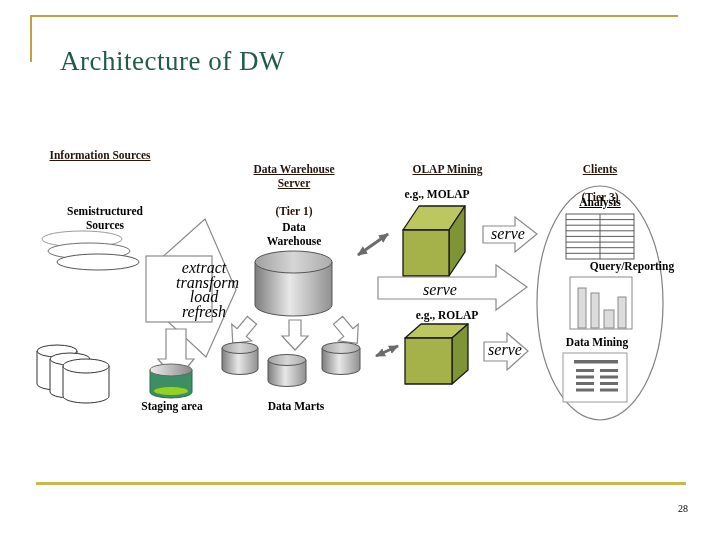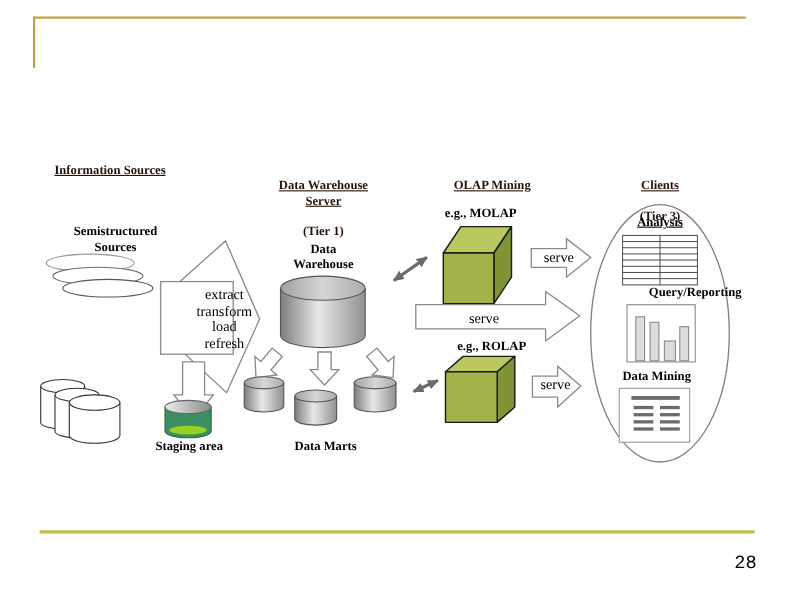--- a/index.html
+++ b/index.html
@@ -5,26 +5,26 @@
   html,body{margin:0;padding:0;background:#fff;}
   #slide{position:relative;width:720px;height:540px;background:#ffffff;overflow:hidden;
          font-family:"Liberation Serif",serif;}
   .rule{position:absolute;}
   #title{position:absolute;left:60px;top:46px;font-size:27px;color:#1f5b49;
          letter-spacing:.5px;font-family:"Liberation Serif",serif;}
   .hdr{position:absolute;font-weight:bold;font-size:11.5px;line-height:14px;color:#26140a;
        text-align:center;white-space:pre-line;}
   .lbl{position:absolute;font-weight:bold;font-size:11.5px;line-height:13.5px;color:#000;
        text-align:center;white-space:pre-line;}
-  .it{position:absolute;font-weight:normal;font-size:13px;line-height:14.5px;
+  .it{position:absolute;font-style:italic;font-weight:normal;font-size:16px;line-height:14.5px;
       color:#000;white-space:pre-line;}
   .ul{text-decoration:underline;}
   .ctr{text-align:center;}
   #page-num{position:absolute;left:658px;top:503px;width:30px;text-align:right;
-            font-size:17px;color:#000;font-family:Liberation Mono, monospace;}
+            font-size:10px;color:#000;}
   svg{position:absolute;left:0;top:0;}
 </style>
 </head>
 <body>
 
 <div id="slide">
 
   <div class="rule" style="left:31px;top:15px;width:647px;height:2px;background:#c4a043;"></div>
   <div class="rule" style="left:30px;top:15px;width:2px;height:47px;background:#c4a043;"></div>
   <div class="rule" style="left:36px;top:482px;width:650px;height:3px;background:#c5ba4e;"></div>
@@ -150,20 +150,21 @@
         <rect x="576" y="375.5" width="18" height="3"></rect>
           <rect x="600" y="375.5" width="18" height="3"></rect>
         <rect x="576" y="382" width="18" height="3"></rect>
           <rect x="600" y="382" width="18" height="3"></rect>
         <rect x="576" y="388.5" width="18" height="3"></rect>
           <rect x="600" y="388.5" width="18" height="3"></rect>
       </g>
     </g>
   </svg>
 
+  <div id="title">Architecture of DW</div>
 
   <div class="hdr ul" style="left:26px;top:148px;width:148px;">Information Sources</div>
 
   <div class="hdr" style="left:234px;top:148px;width:120px;">
     <div class="ul">Data Warehouse
 Server</div>
     <div>(Tier 1)</div>
   </div>
 
   <div class="hdr" style="left:390px;top:148px;width:115px;">

